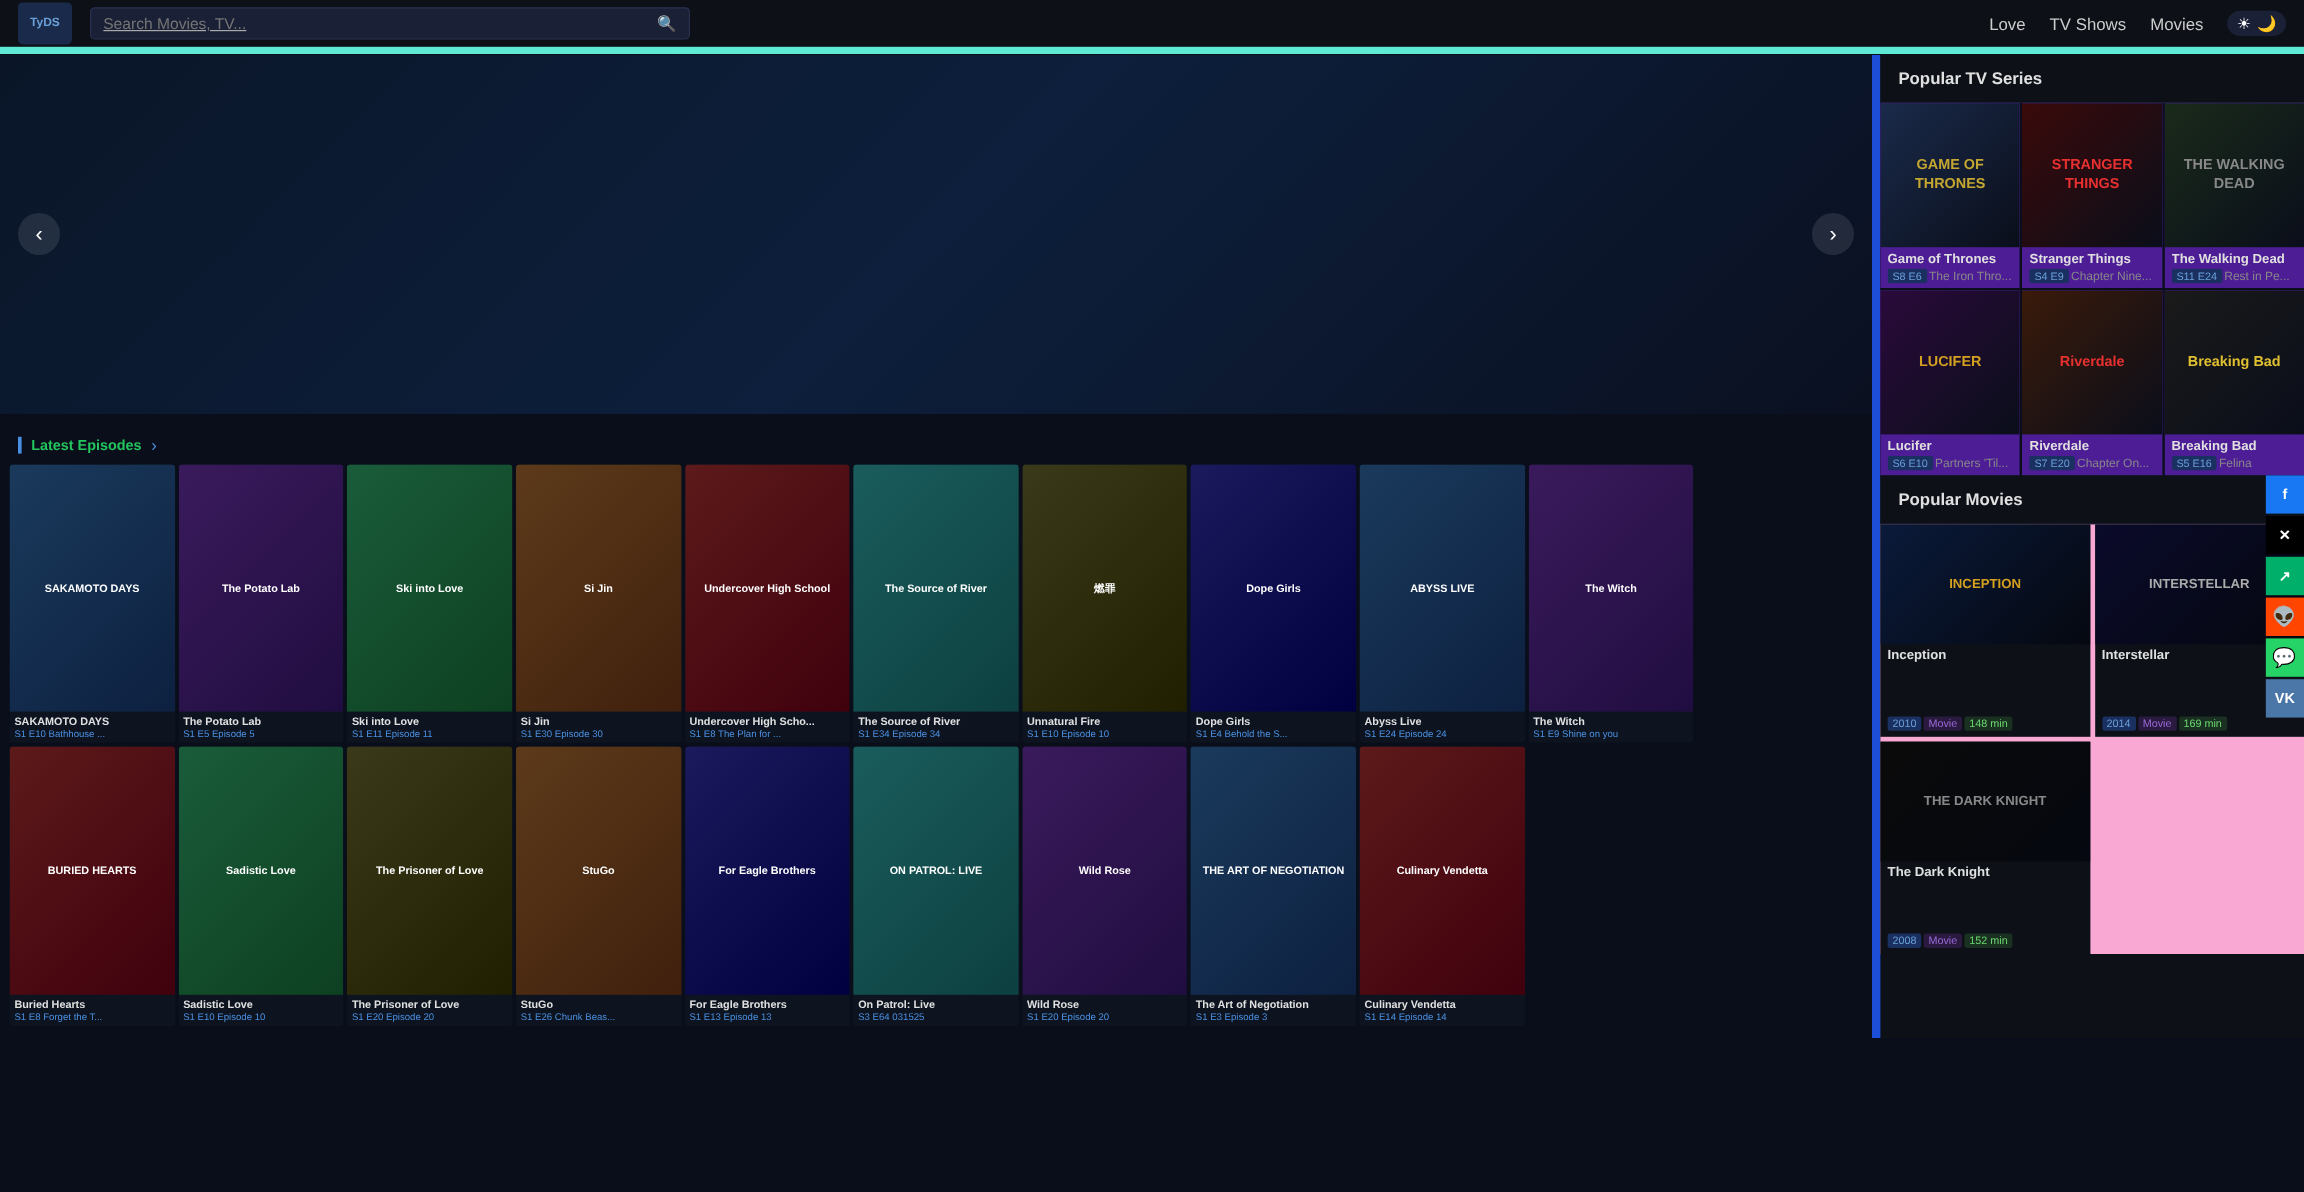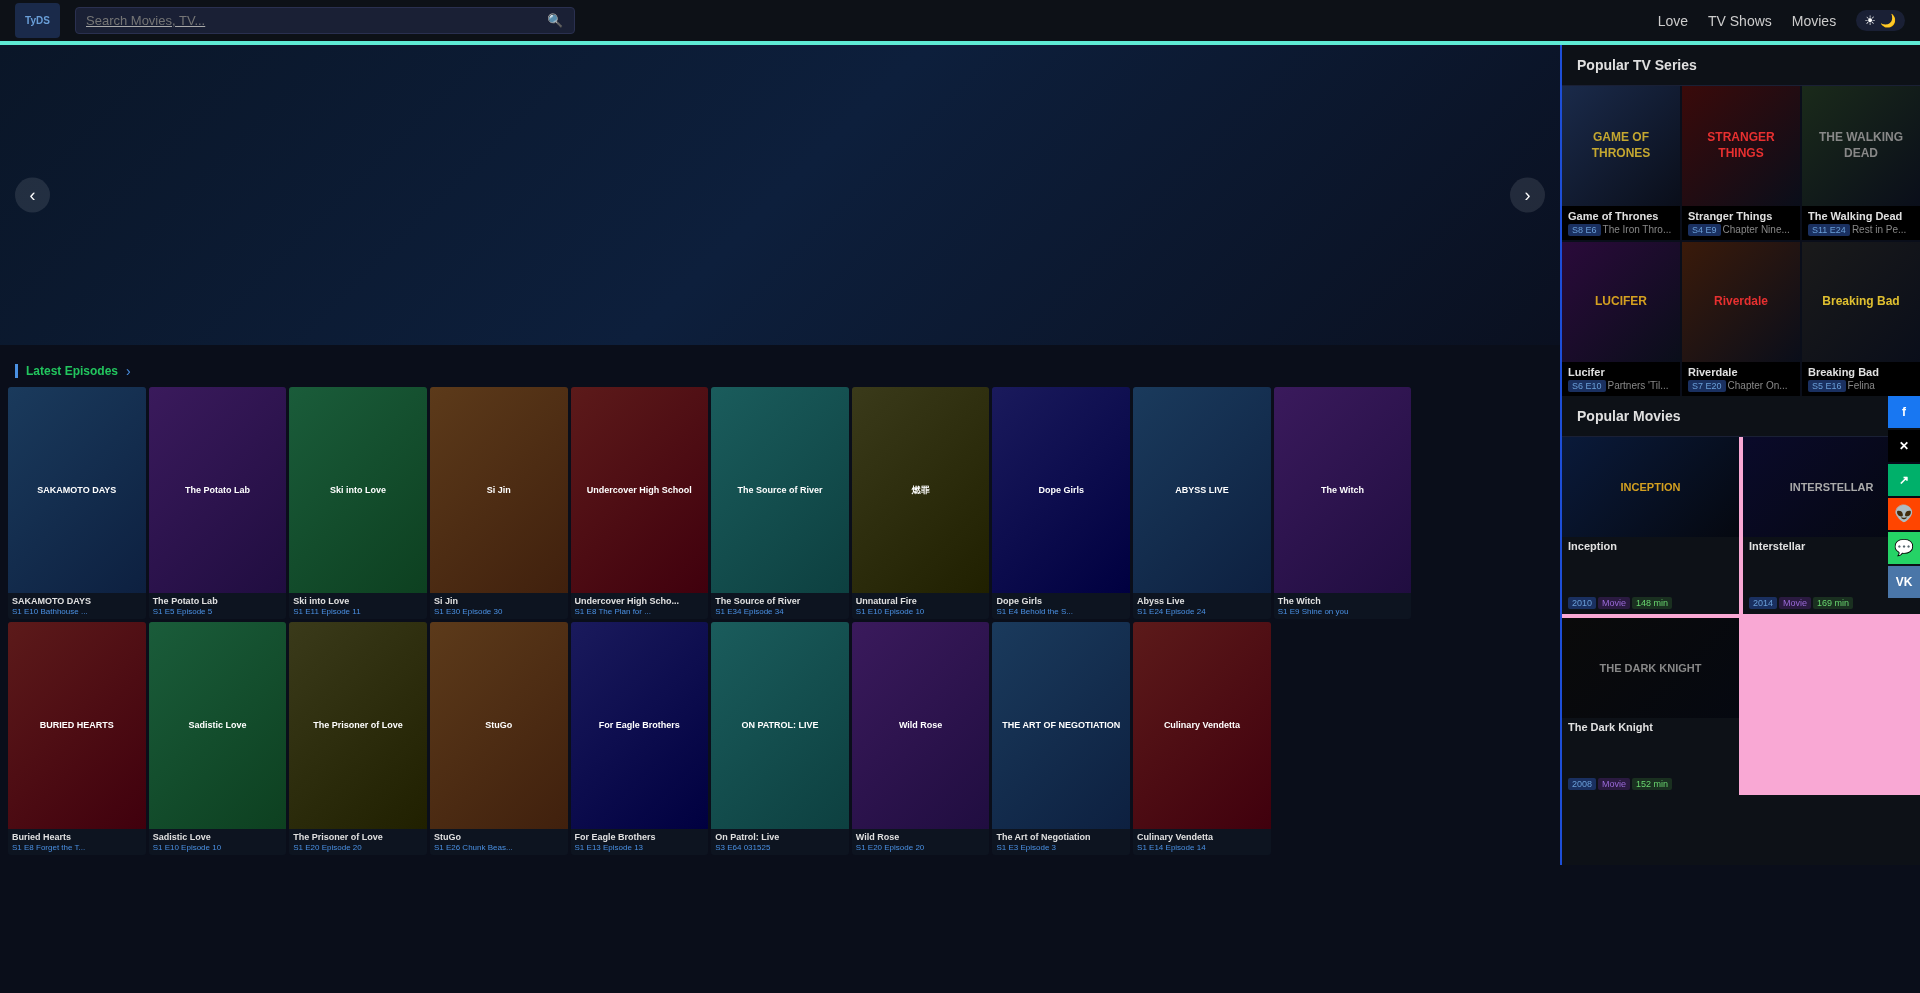--- a/index.html
+++ b/index.html
@@ -6,21 +6,21 @@
     body { background: #0a0e1a; color: #fff; font-family: Arial, sans-serif; font-size: 13px; overflow-x: hidden; }
     
     
     .header {
       background: #0d1117;
       height: 45px;
       display: flex;
       align-items: center;
       padding: 0 15px;
       gap: 15px;
-      border-bottom: 4px solid #5eead4;
+      border-bottom: 6px solid #5eead4;
       position: fixed;
       top: 0;
       left: 0;
       right: 0;
       z-index: 100;
     }
     .logo {
       width: 45px;
       height: 35px;
       background: #1a2a4a;
@@ -110,40 +110,40 @@
       justify-content: center;
     }
     .hero-nav.prev { left: 15px; }
     .hero-nav.next { right: 15px; }
     
     
     .sidebar {
       width: 360px;
       flex-shrink: 0;
       background: #0d1117;
-      border-left: 2px solid #1d4ed8;
+      border-left: 7px solid #1d4ed8;
     }
     .sidebar-section-title {
       background: #0d1117;
       padding: 12px 15px;
       font-size: 14px;
       font-weight: bold;
       color: #e0e0e0;
       border-bottom: 1px solid #1a2035;
     }
     
     
     .sidebar-grid {
       display: grid;
       grid-template-columns: repeat(3, 1fr);
       gap: 2px;
       background: #0a0e1a;
     }
     .sidebar-card {
-      background: #000000;
+      background: #4c1d95;
       cursor: pointer;
       overflow: hidden;
       position: relative;
     }
     .sidebar-card-img-placeholder {
       width: 100%;
       height: 120px;
       display: flex;
       align-items: center;
       justify-content: center;

